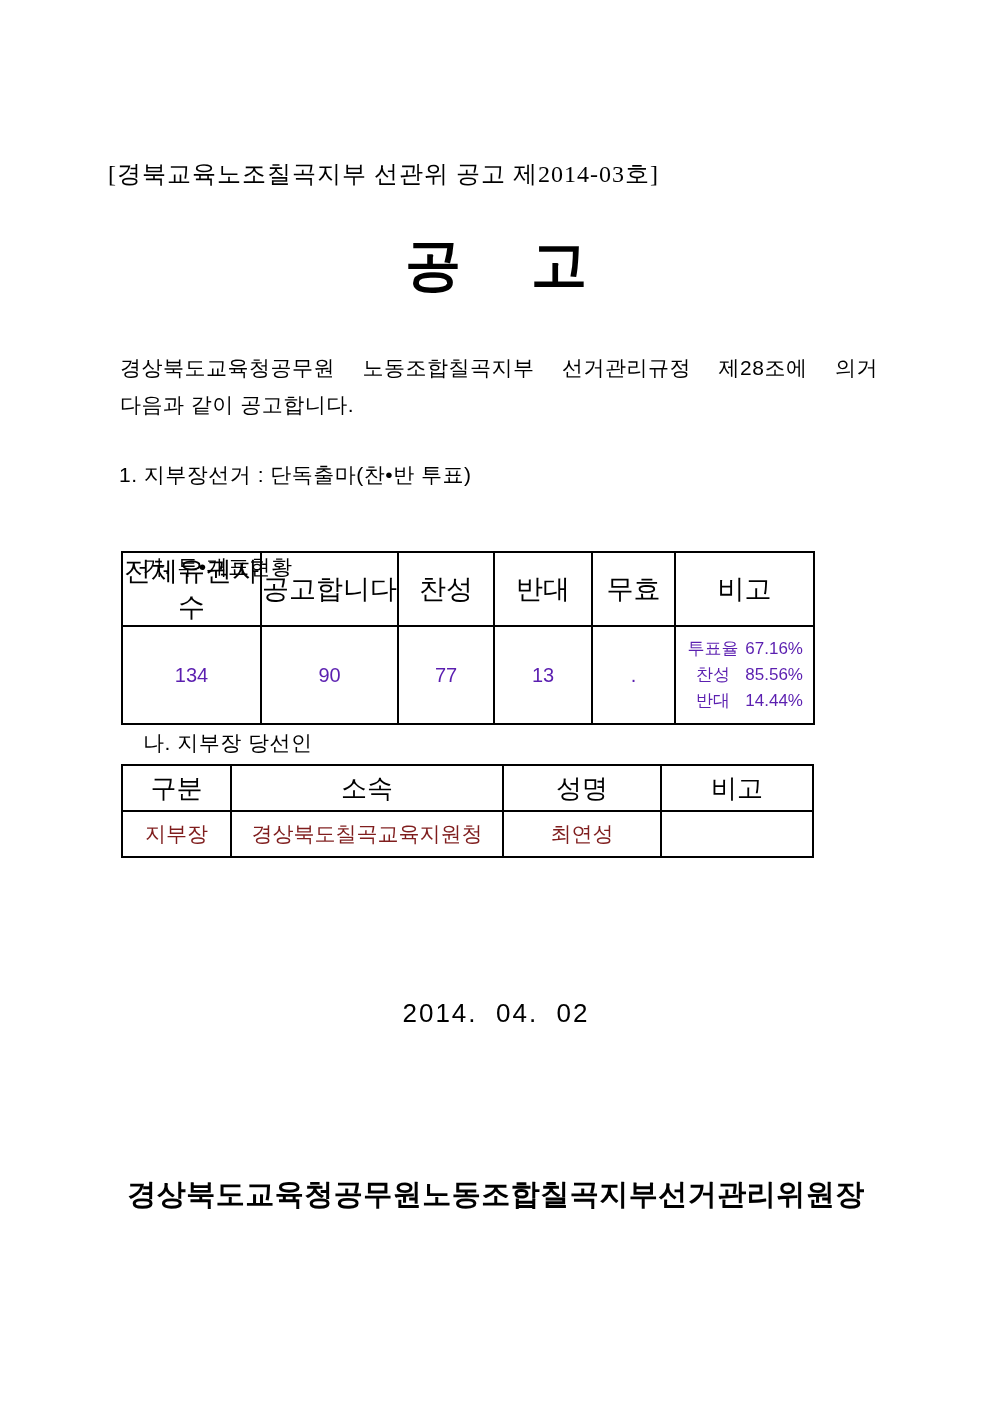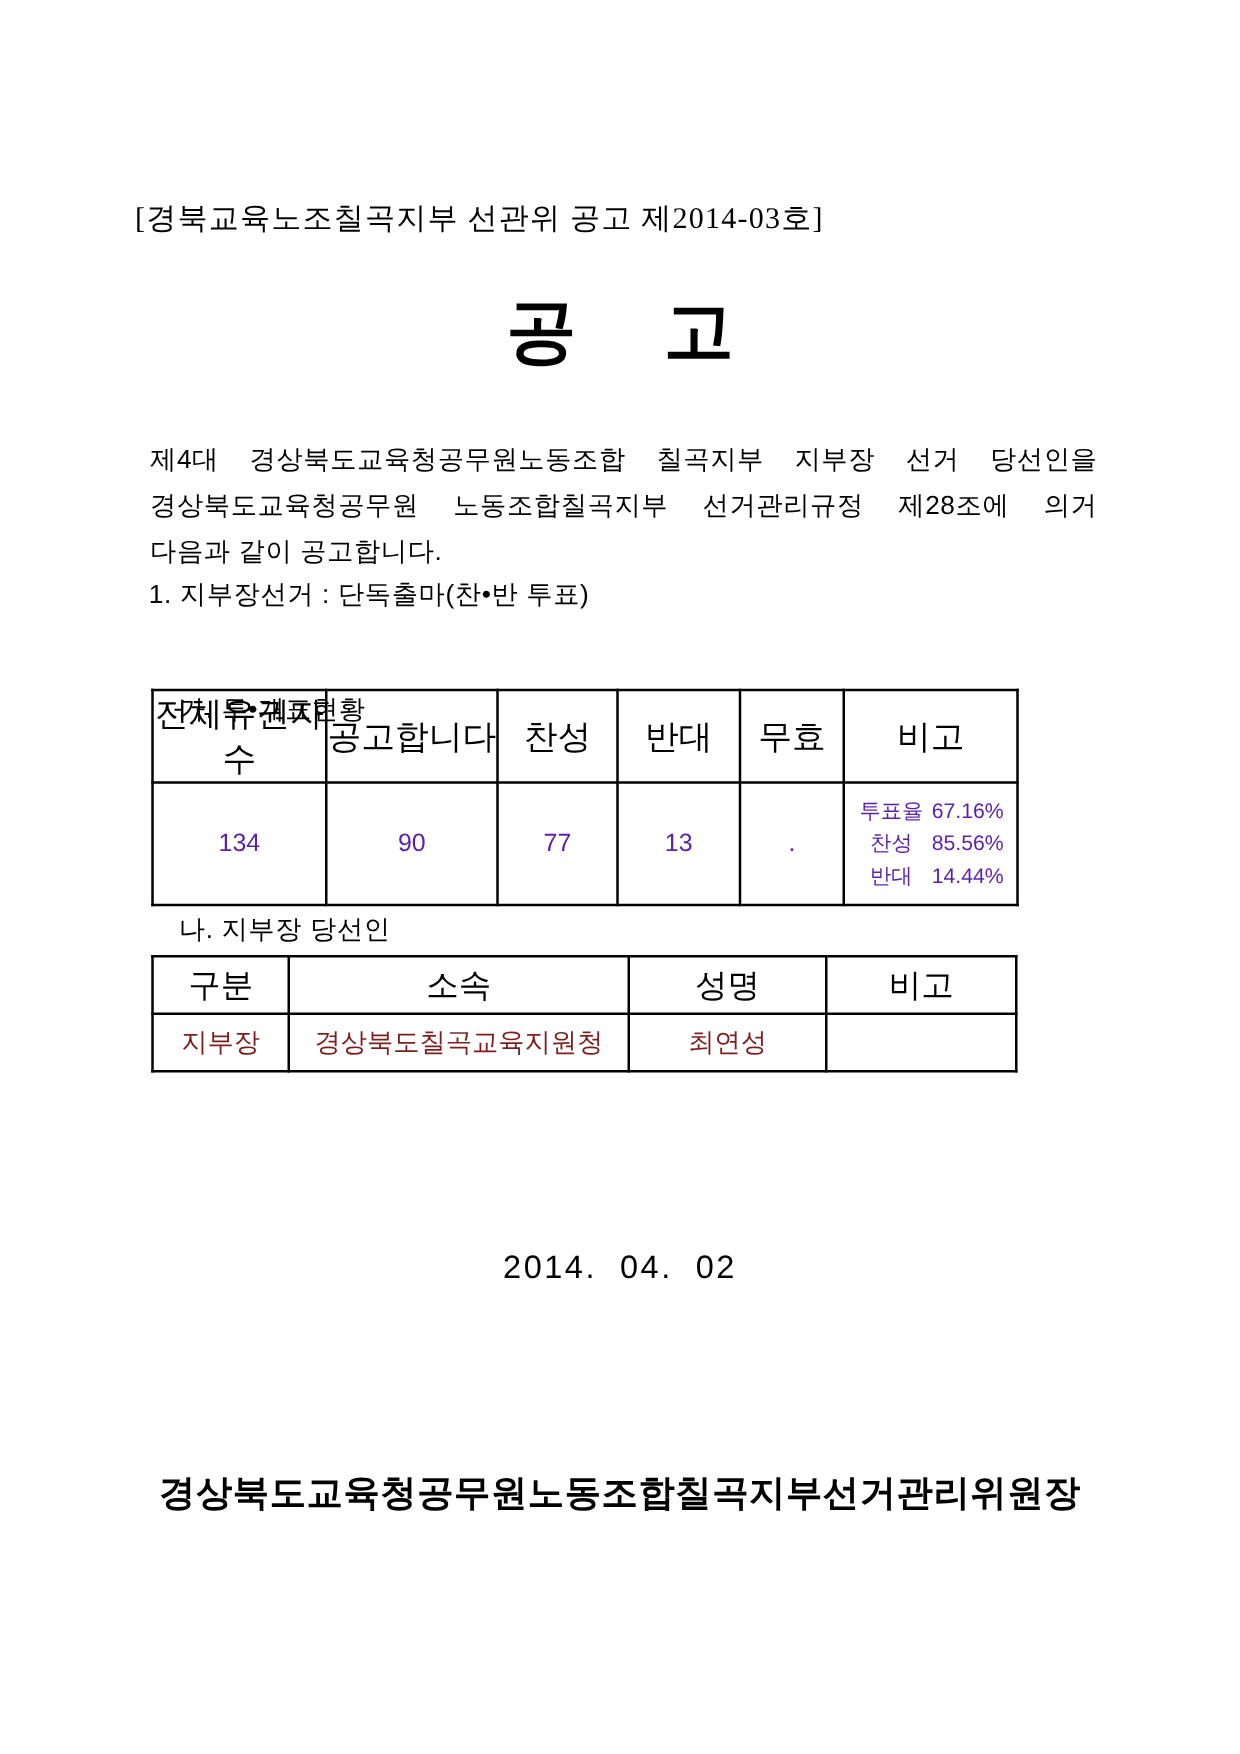--- a/index.html
+++ b/index.html
@@ -132,21 +132,20 @@
 </head>
 <body>
 
 <div class="page">
 
   <div class="notice-number serif">[경북교육노조칠곡지부 선관위 공고 제2014-03호]</div>
 
   <div class="doc-title serif">공     고</div>
 
   <div class="body-text">
-    <div class="body-line-justify">제4대 경상북도교육청공무원노동조합 칠곡지부 지부장 선거 당선인을</div>
     <div class="body-line-justify">경상북도교육청공무원 노동조합칠곡지부 선거관리규정 제28조에 의거</div>
     <div>다음과 같이 공고합니다.</div>
   </div>
 
   <div class="section-heading">1. 지부장선거 : 단독출마(찬•반 투표)</div>
 
   <div class="sub-heading-a">가. 투•개표현황</div>
 
   <table class="doc-table" id="vote-table">
     <colgroup>

